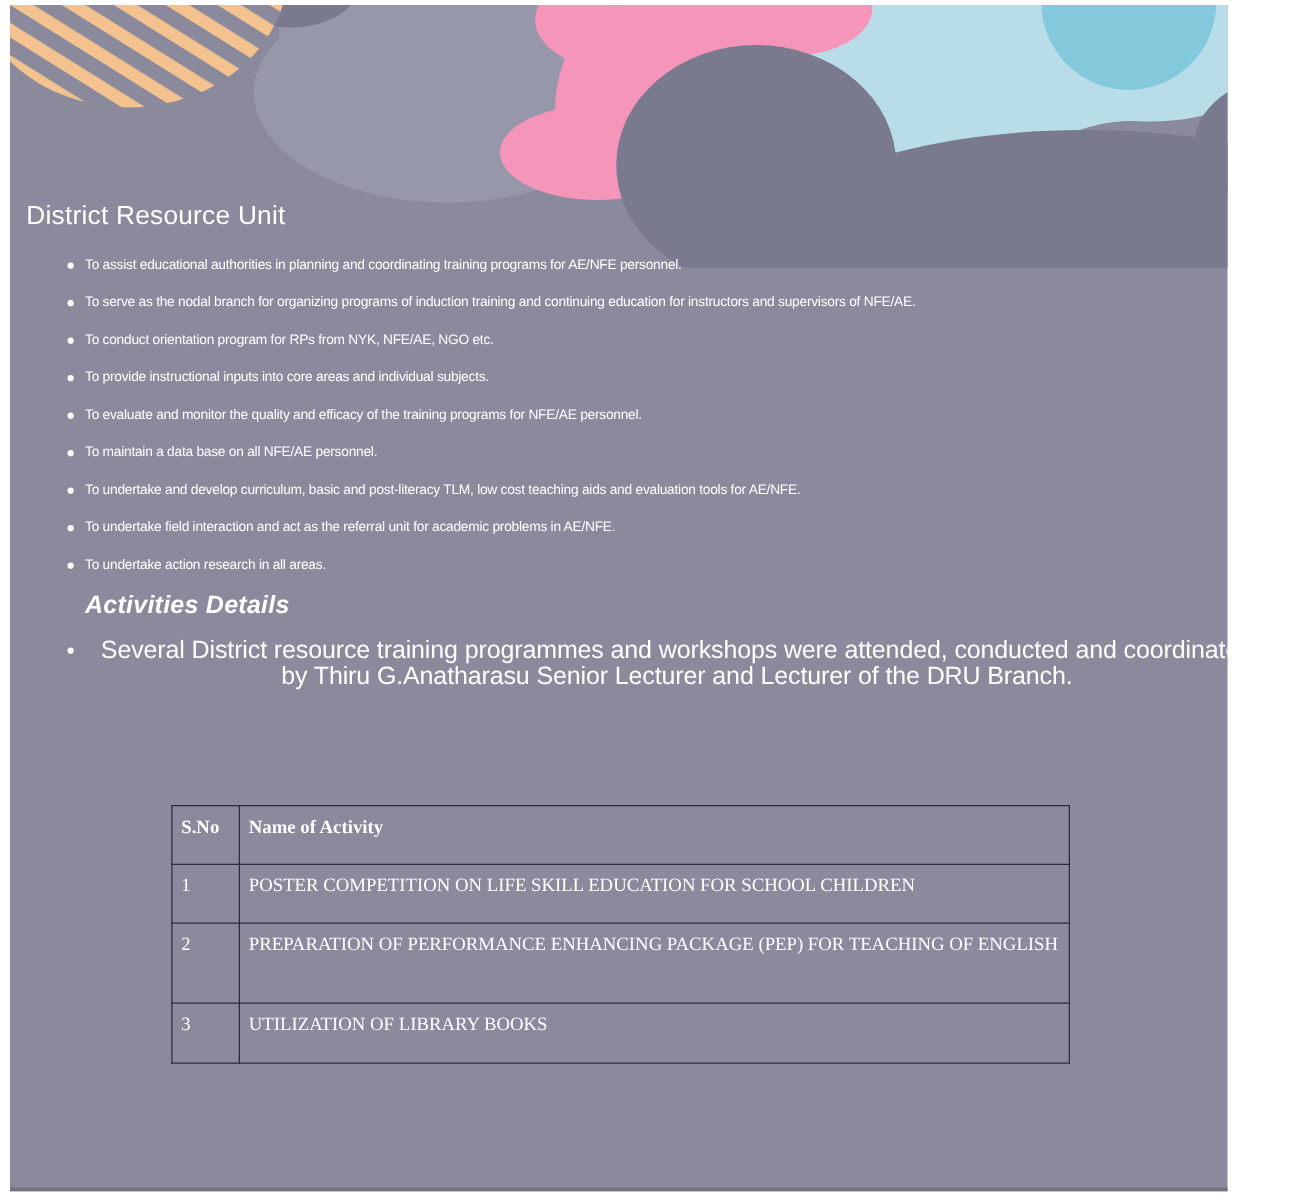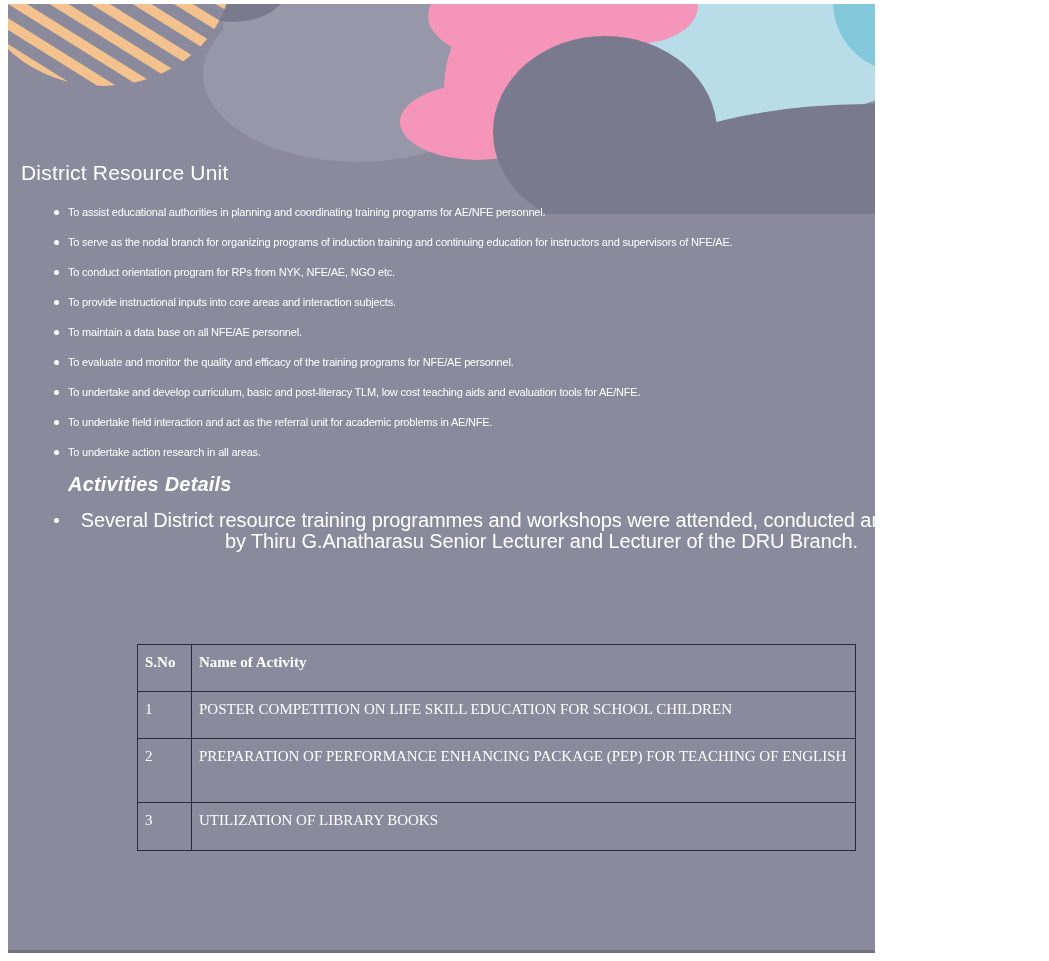--- a/index.html
+++ b/index.html
@@ -6,21 +6,21 @@
   body{
     width:1049px;height:961px;
     background:#ffffff;
     font-family:"Liberation Sans", sans-serif;
     position:relative;
     overflow:hidden;
   }
   .slide{
     position:absolute;
     left:8px;top:4px;
-    width:867px;height:946px;
+    width:974px;height:946px;
     background:#8a8a9c;
     border-bottom:3px solid #73737f;
     overflow:hidden;
   }
   .header-art{
     position:absolute;left:0;top:0;width:1033px;height:210px;
     pointer-events:none;
   }
   .page-title{
     position:absolute;
@@ -139,23 +139,23 @@
       <rect x="-40" y="-10" width="280" height="120" fill="url(#stripes)"></rect>
     </g>
   </svg>
 
   <div class="page-title">District Resource Unit</div>
 
   <div class="bullets">
     <div class="bullet">To assist educational authorities in planning and coordinating training programs for AE/NFE personnel.</div>
     <div class="bullet">To serve as the nodal branch for organizing programs of induction training and continuing education for instructors and supervisors of NFE/AE.</div>
     <div class="bullet">To conduct orientation program for RPs from NYK, NFE/AE, NGO etc.</div>
-    <div class="bullet">To provide instructional inputs into core areas and interaction subjects.</div>
+    <div class="bullet">To provide instructional inputs into core areas and individual subjects.</div>
+    <div class="bullet">To evaluate and monitor the quality and efficacy of the training programs for NFE/AE personnel.</div>
     <div class="bullet">To maintain a data base on all NFE/AE personnel.</div>
-    <div class="bullet">To evaluate and monitor the quality and efficacy of the training programs for NFE/AE personnel.</div>
     <div class="bullet">To undertake and develop curriculum, basic and post-literacy TLM, low cost teaching aids and evaluation tools for AE/NFE.</div>
     <div class="bullet">To undertake field interaction and act as the referral unit for academic problems in AE/NFE.</div>
     <div class="bullet">To undertake action research in all areas.</div>
 
     <div class="section-heading">Activities Details</div>
 
     <div class="bullet intro">Several District resource training programmes and workshops were attended, conducted and coordinated by Thiru G.Anatharasu Senior Lecturer and Lecturer of the DRU Branch.</div>
   </div>
 
   <table class="activity-table">

